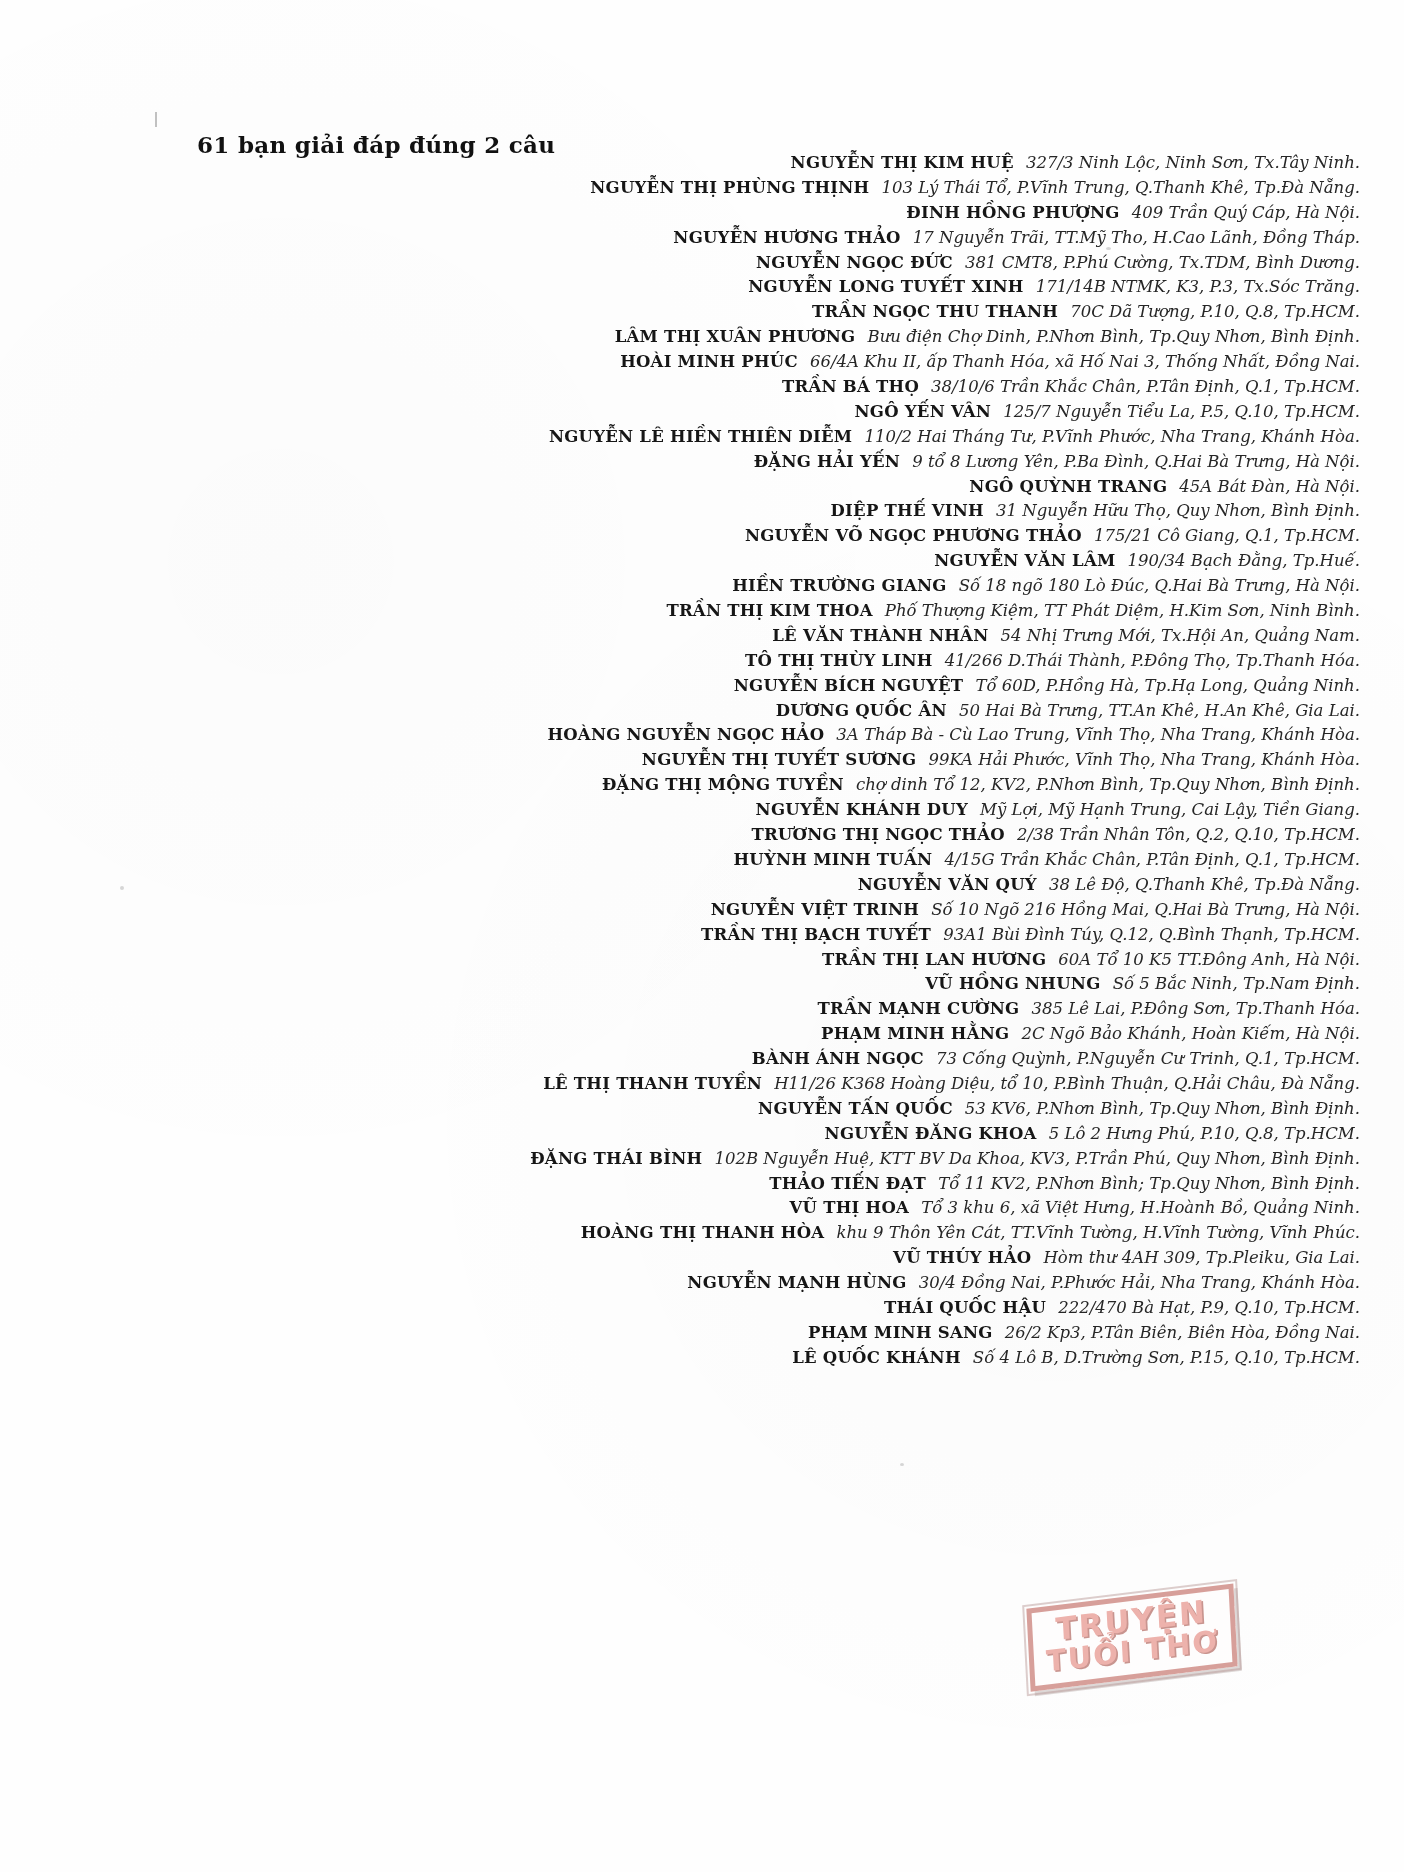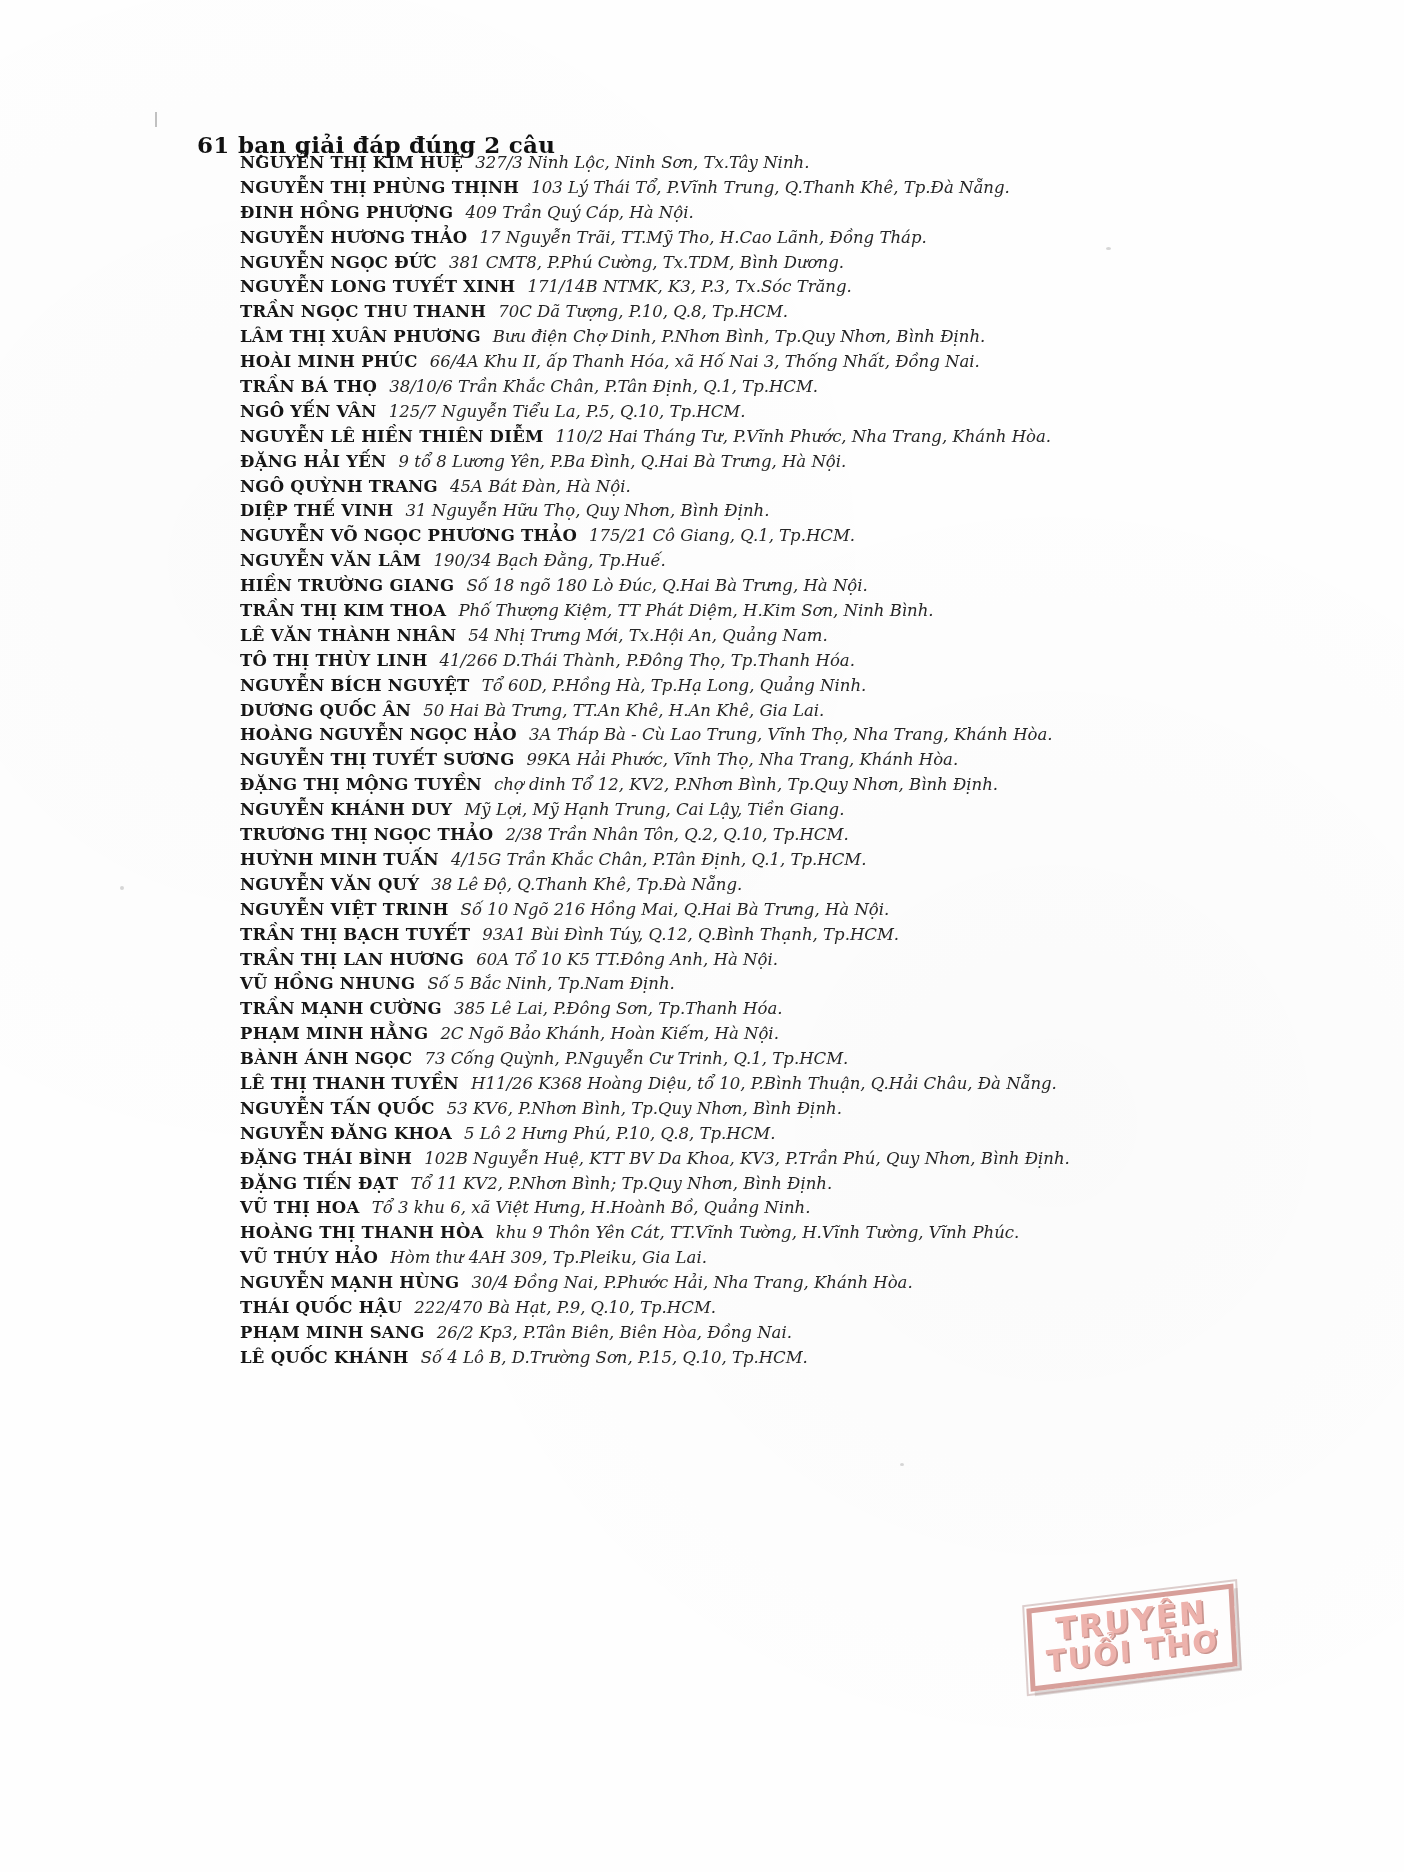--- a/index.html
+++ b/index.html
@@ -45,20 +45,21 @@
   .entries {
     position: absolute;
     left: 240px;
     top: 151px;
     width: 1120px;
   }
   .entry {
     height: 24.9px;
     line-height: 24.9px;
     white-space: nowrap;
+    text-align: right;
   }
   .entry-name {
     font-weight: bold;
     font-size: 16.5px;
     letter-spacing: 0.25px;
     color: #161616;
   }
   .entry-address {
     font-style: italic;
     font-size: 16.5px;
@@ -314,21 +315,21 @@
       <span class="entry-name">NGUYỄN ĐĂNG KHOA</span>
       <span class="entry-address">5 Lô 2 Hưng Phú, P.10, Q.8, Tp.HCM.</span>
     </div>
 
     <div class="entry">
       <span class="entry-name">ĐẶNG THÁI BÌNH</span>
       <span class="entry-address">102B Nguyễn Huệ, KTT BV Da Khoa, KV3, P.Trần Phú, Quy Nhơn, Bình Định.</span>
     </div>
 
     <div class="entry">
-      <span class="entry-name">ĐẶNG TIẾN ĐẠT</span>
+      <span class="entry-name">THẢO TIẾN ĐẠT</span>
       <span class="entry-address">Tổ 11 KV2, P.Nhơn Bình; Tp.Quy Nhơn, Bình Định.</span>
     </div>
 
     <div class="entry">
       <span class="entry-name">VŨ THỊ HOA</span>
       <span class="entry-address">Tổ 3 khu 6, xã Việt Hưng, H.Hoành Bồ, Quảng Ninh.</span>
     </div>
 
     <div class="entry">
       <span class="entry-name">HOÀNG THỊ THANH HÒA</span>

